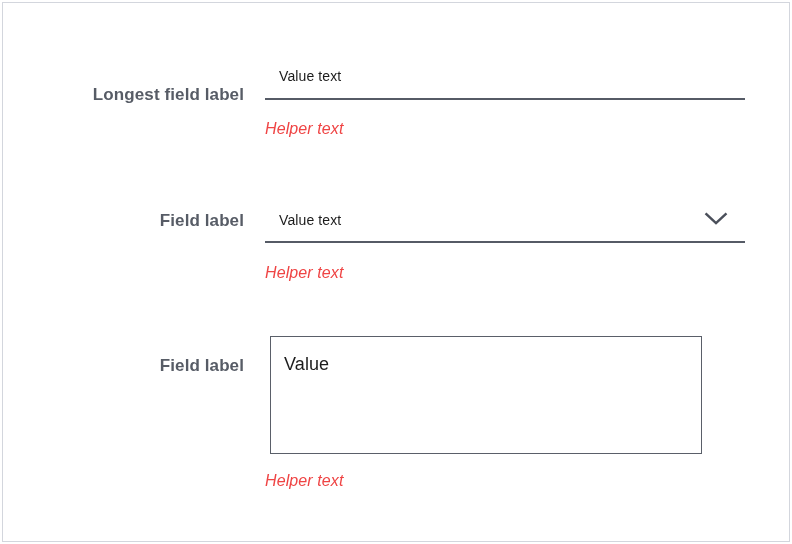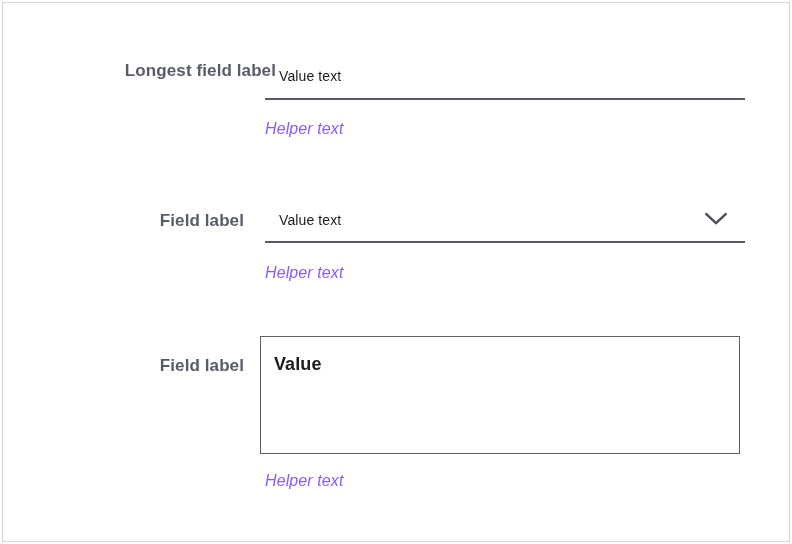--- a/index.html
+++ b/index.html
@@ -64,32 +64,32 @@
   .value-text {
     color: #1c1c1c;
     font-size: 14px;
     font-weight: 400;
     line-height: 24px;
     letter-spacing: 0.1px;
     white-space: nowrap;
   }
 
   .helper-text {
-    color: #8b5cf6;
+    color: #ef4444;
     font-size: 16px;
     font-style: italic;
     font-weight: 400;
     line-height: 20px;
     letter-spacing: 0.1px;
     white-space: nowrap;
   }
 
   
   .row-1 { top: 0; height: 160px; }
-  .row-1 .field-label { top: 60px; padding-left: 32px; }
+  .row-1 .field-label { top: 84px; }
   .row-1 .input-underline {
     position: absolute;
     left: 265px;
     top: 98px;
     width: 480px;
     height: 2px;
     background: #565b66;
   }
   .row-1 .value-text { position: absolute; left: 279px; top: 64px; }
   .row-1 .helper-text { position: absolute; left: 265px; top: 119px; }
@@ -118,28 +118,27 @@
     justify-content: center;
     cursor: pointer;
   }
   .chevron-wrap svg { display: block; }
 
   
   .row-3 { top: 288px; height: 230px; }
   .row-3 .field-label { top: 67px; }
   .textarea-box {
     position: absolute;
-    left: 260px;
+    left: 270px;
     top: 48px;
-    width: 480px;
+    width: 432px;
     height: 118px;
     box-sizing: border-box;
     border: 1.6px solid #5a5f69;
     background: #ffffff;
-    font-weight: bold;
   }
   .textarea-value {
     position: absolute;
     left: 13px;
     top: 15px;
     color: #1c1c1c;
     font-size: 18px;
     line-height: 24px;
     letter-spacing: 0.1px;
     white-space: nowrap;

